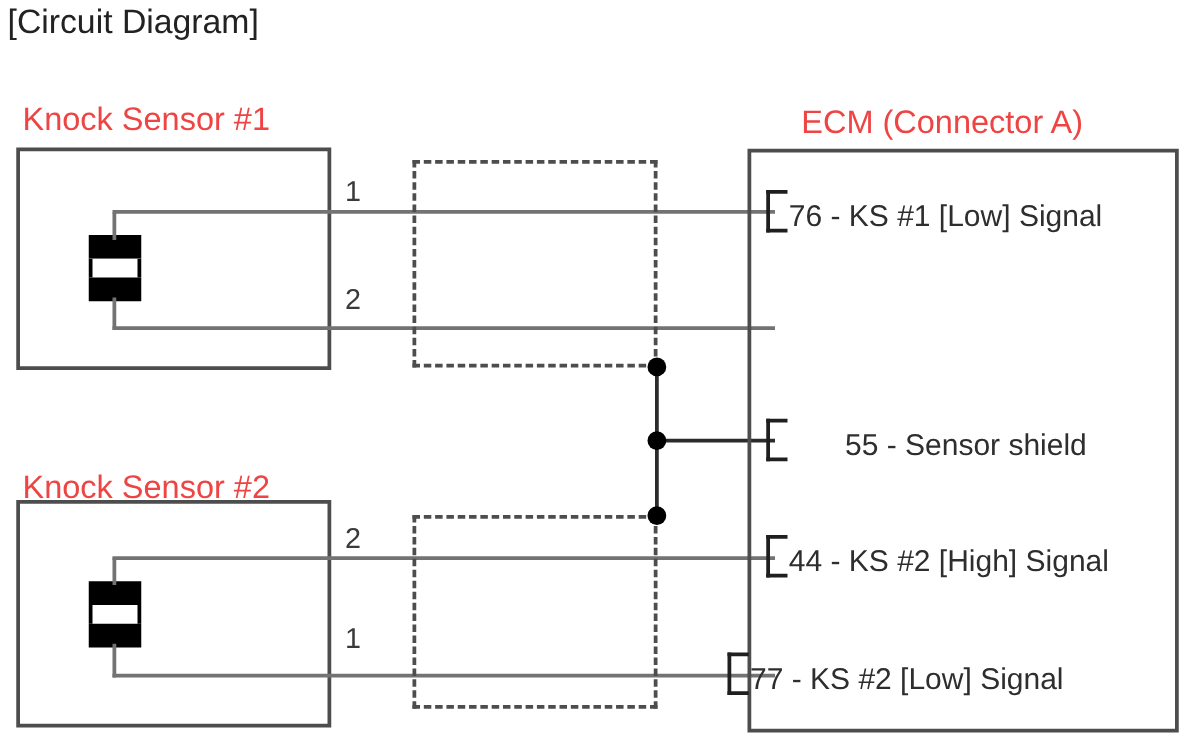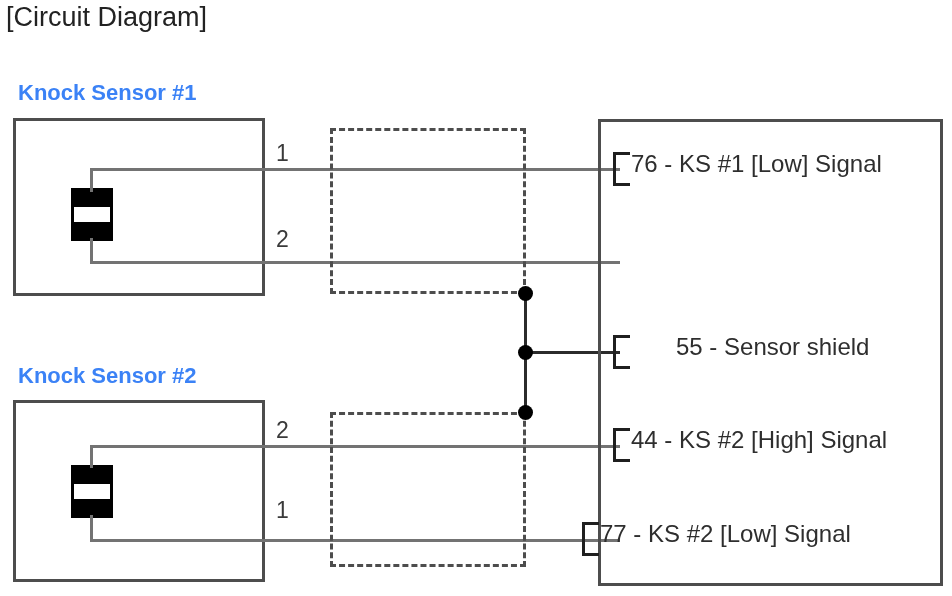--- a/index.html
+++ b/index.html
@@ -24,23 +24,23 @@
     left: 6px;
     top: 2px;
     font-size: 27px;
     font-weight: 400;
     color: #222222;
     letter-spacing: 0px;
     white-space: nowrap;
   }
   .block-label {
     position: absolute;
-    font-size: 22px;
-    font-weight: bold;
-    color: #3b82f6;
+    font-size: 26px;
+    font-weight: normal;
+    color: #ef4444;
     white-space: nowrap;
   }
   .sensor-box {
     position: absolute;
     border: 3px solid #4d4d4d;
     background: transparent;
     box-sizing: border-box;
   }
   .ecm-box {
     position: absolute;
@@ -111,21 +111,21 @@
     width: 42px;
     height: 15px;
     background: #ffffff;
     border-left: 3px solid #000000;
     border-right: 3px solid #000000;
     box-sizing: border-box;
   }
   .ecm-pin-row {
     position: absolute;
     display: flex;
-    align-items: flex-start;
+    align-items: flex-end;
     white-space: nowrap;
   }
   .pin-bracket {
     position: relative;
     width: 17px;
     height: 34px;
     border-left: 3px solid #1f1f1f;
     border-top: 3px solid #1f1f1f;
     border-bottom: 3px solid #1f1f1f;
     box-sizing: border-box;
@@ -159,21 +159,21 @@
   <div class="wire-v" style="left:90px; top:170px; height:22px;"></div>
   <div class="wire-v" style="left:90px; top:238px; height:26px;"></div>
 
   <div class="wire-h" style="left:90px; top:168px; width:530px;"></div>
 
   <div class="wire-h" style="left:90px; top:261px; width:530px;"></div>
 
   <div class="pin-number" style="left:276px; top:140px;">1</div>
   <div class="pin-number" style="left:276px; top:226px;">2</div>
 
-  <div class="block-label" style="left:18px; top:363px;">Knock Sensor #2</div>
+  <div class="block-label" style="left:18px; top:374px;">Knock Sensor #2</div>
 
   <div class="sensor-box" style="left:13px; top:400px; width:252px; height:182px;"></div>
 
   <div class="piezo" style="left:71px; top:465px;">
     <div class="band-top"></div>
     <div class="band-mid"></div>
     <div class="band-bottom"></div>
   </div>
 
   <div class="wire-v" style="left:90px; top:446px; height:22px;"></div>
@@ -191,20 +191,21 @@
   <div class="shield-box" style="left:330px; top:412px; width:196px; height:155px;"></div>
 
   <div class="shield-wire-v" style="left:524px; top:293px; height:120px;"></div>
 
   <div class="shield-wire-h" style="left:524px; top:351px; width:96px;"></div>
 
   <div class="junction-dot" style="left:518px; top:286px;"></div>
   <div class="junction-dot" style="left:518px; top:345px;"></div>
   <div class="junction-dot" style="left:518px; top:405px;"></div>
 
+  <div class="block-label" style="left:641px; top:82px;">ECM (Connector A)</div>
 
   <div class="ecm-box" style="left:598px; top:119px; width:345px; height:467px;"></div>
 
   <div class="ecm-pin-row" style="left:613px; top:152px;">
     <div class="pin-bracket"></div>
     <div class="pin-text">76 - KS #1 [Low] Signal</div>
   </div>
 
 
   <div class="ecm-pin-row" style="left:613px; top:335px;gap:45px;">

